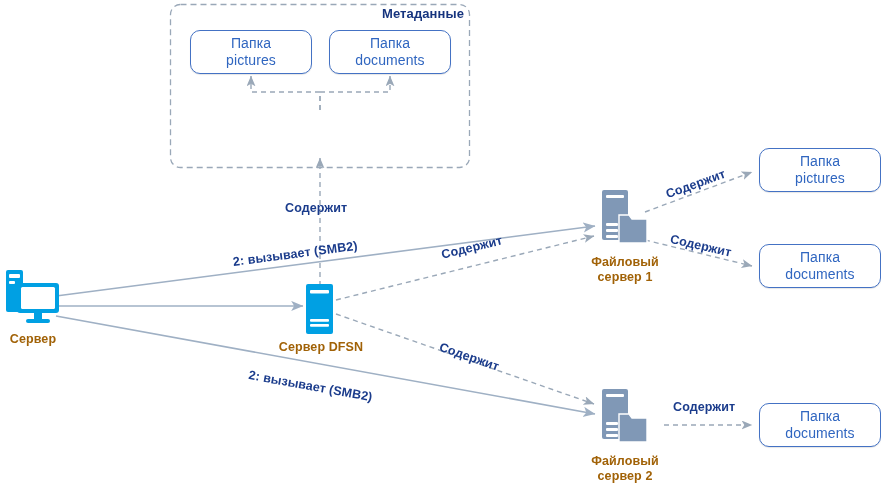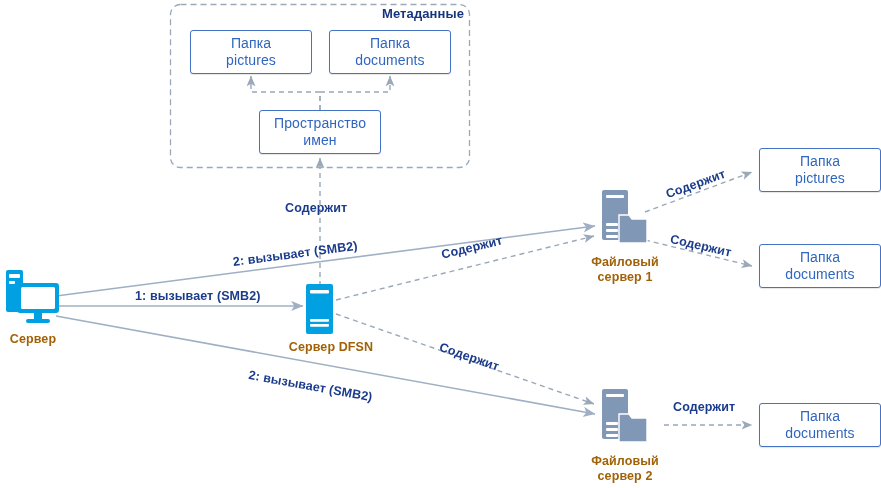--- a/index.html
+++ b/index.html
@@ -20,21 +20,21 @@
     left: 0;
     top: 0;
     width: 881px;
     height: 488px;
     pointer-events: none;
   }
   .node-box {
     position: absolute;
     background: #ffffff;
     border: 1px solid #4472c4;
-    border-radius: 3px;
+    border-radius: 10px;
     box-sizing: border-box;
     display: flex;
     align-items: center;
     justify-content: center;
     text-align: center;
     color: #3066c0;
     font-size: 14px;
     line-height: 17px;
     letter-spacing: .1px;
     white-space: pre-line;
@@ -110,22 +110,20 @@
   </svg>
 
   <div class="group-title" style="left:382px; top:6px;">Метаданные</div>
 
   <div class="node-box" style="left:190px; top:30px; width:122px; height:44px;">Папка
 pictures</div>
 
   <div class="node-box" style="left:329px; top:30px; width:122px; height:44px;">Папка
 documents</div>
 
-  <div class="node-box" style="left:259px; top:110px; width:122px; height:44px;">Пространство
-имен</div>
 
   <div class="node-box" style="left:759px; top:148px; width:122px; height:44px;">Папка
 pictures</div>
 
   <div class="node-box" style="left:759px; top:244px; width:122px; height:44px;">Папка
 documents</div>
 
   <div class="node-box" style="left:759px; top:403px; width:122px; height:44px;">Папка
 documents</div>
 
@@ -146,21 +144,21 @@
   <div class="icon-label" style="left:0px; top:332px; width:66px;">Сервер</div>
 
   <div class="icon-wrap" style="left:305px; top:283px; width:30px; height:52px;">
     <svg width="30" height="52" viewBox="0 0 30 52">
       <rect x="1" y="1" width="27" height="50" rx="2" fill="#00a0e3"></rect>
       <rect x="5" y="7" width="19" height="3.5" rx="1" fill="#ffffff"></rect>
       <rect x="5" y="36" width="19" height="2.8" rx="1" fill="#ffffff"></rect>
       <rect x="5" y="41" width="19" height="2.8" rx="1" fill="#ffffff"></rect>
     </svg>
   </div>
-  <div class="icon-label" style="left:276px; top:340px; width:110px;">Сервер DFSN</div>
+  <div class="icon-label" style="left:266px; top:340px; width:110px;">Сервер DFSN</div>
 
   <div class="icon-wrap" style="left:597px; top:189px; width:56px; height:62px;">
     <svg width="56" height="62" viewBox="0 0 56 62">
       <rect x="5" y="1" width="26" height="50" rx="2" fill="#8098b6"></rect>
       <rect x="9" y="6" width="18" height="3" rx="1" fill="#ffffff"></rect>
       <rect x="9" y="34" width="12" height="3" rx="1" fill="#ffffff"></rect>
       <rect x="9" y="40" width="12" height="3" rx="1" fill="#ffffff"></rect>
       <rect x="9" y="46" width="12" height="3" rx="1" fill="#ffffff"></rect>
       <path d="M22,26 L32,26 L35,30 L50,30 L50,54 L22,54 Z" fill="#8098b6"></path>
       <path d="M22,26 L32,26 L35,30 L50,30 L50,54 L22,54 Z" fill="none" stroke="#ffffff" stroke-width="1.4"></path>
@@ -178,21 +176,20 @@
       <rect x="9" y="46" width="12" height="3" rx="1" fill="#ffffff"></rect>
       <path d="M22,26 L32,26 L35,30 L50,30 L50,54 L22,54 Z" fill="#8098b6"></path>
       <path d="M22,26 L32,26 L35,30 L50,30 L50,54 L22,54 Z" fill="none" stroke="#ffffff" stroke-width="1.4"></path>
     </svg>
   </div>
   <div class="icon-label" style="left:570px; top:454px; width:110px;">Файловый
 сервер 2</div>
 
   <div class="edge-label" style="left:285px; top:201px;">Содержит</div>
 
-  <div class="edge-label" style="left:135px; top:289px;">1: вызывает (SMB2)</div>
 
   <div class="edge-label" style="left:232px; top:255px; transform: rotate(-7.4deg);">2: вызывает (SMB2)</div>
 
   <div class="edge-label" style="left:250px; top:368px; transform: rotate(10.3deg);">2: вызывает (SMB2)</div>
 
   <div class="edge-label" style="left:440px; top:248px; transform: rotate(-13.5deg);">Содержит</div>
 
   <div class="edge-label" style="left:442px; top:340px; transform: rotate(19deg);">Содержит</div>
 
   <div class="edge-label" style="left:664px; top:188px; transform: rotate(-20deg);">Содержит</div>

